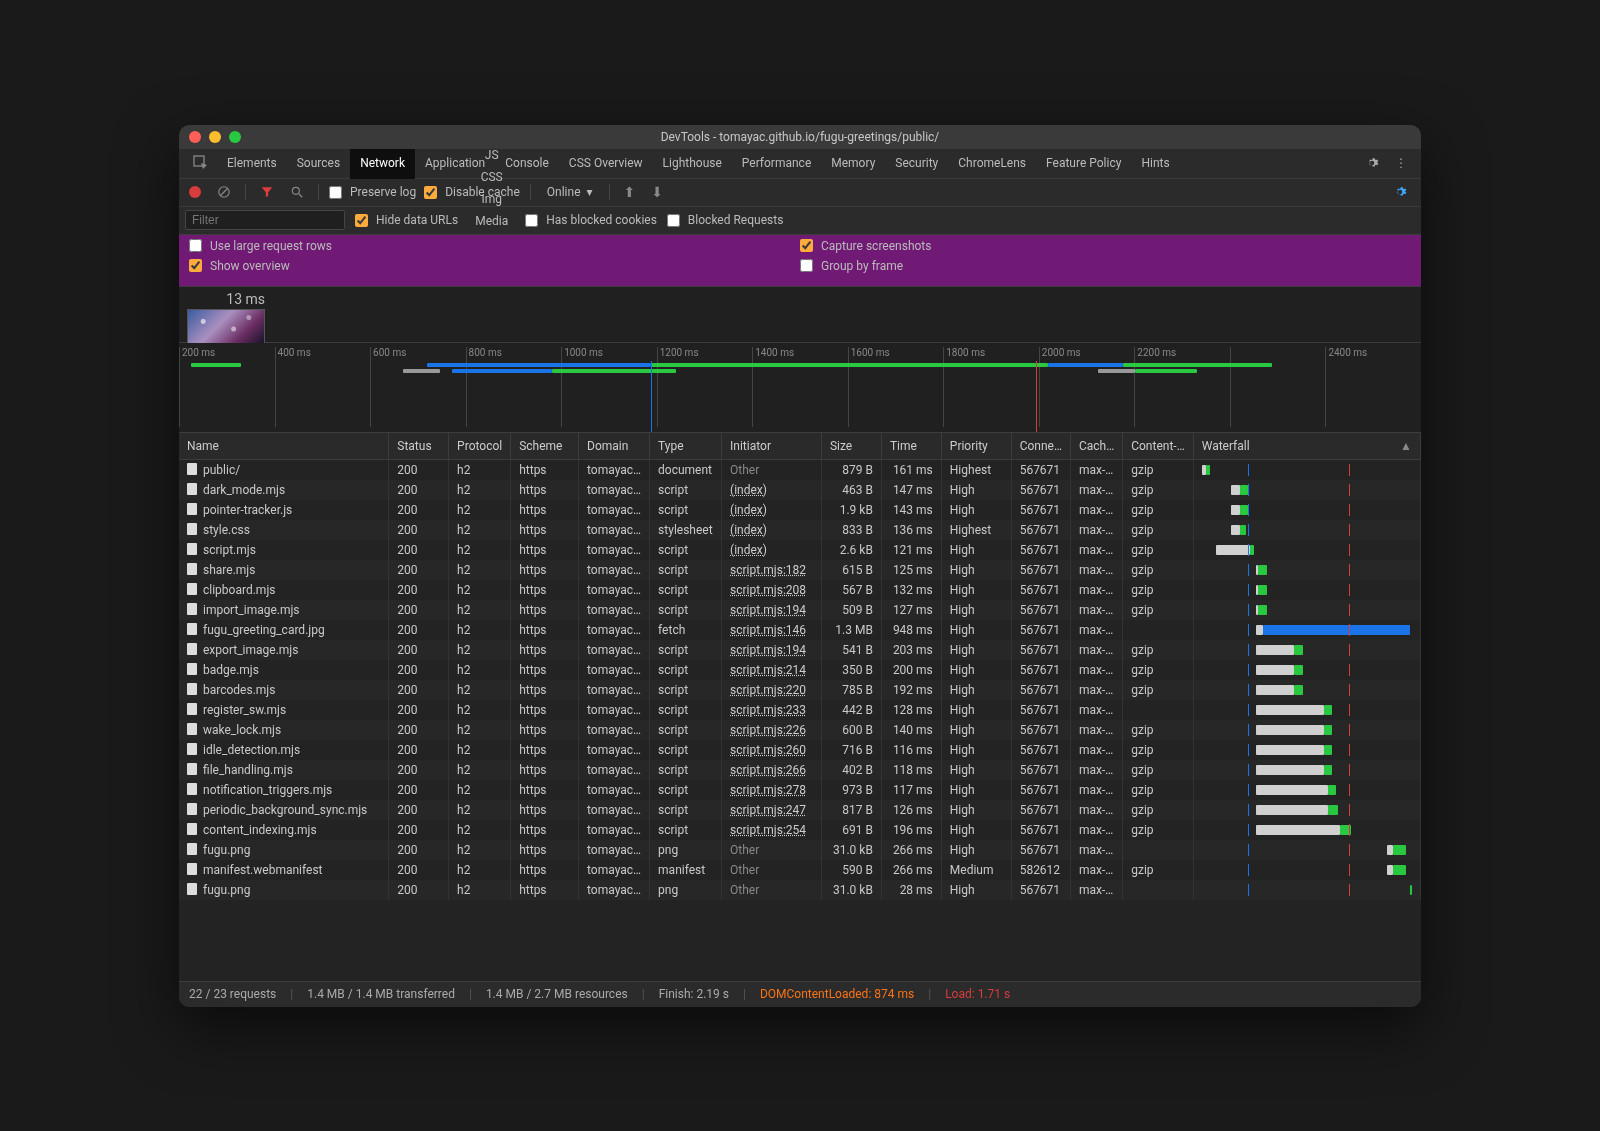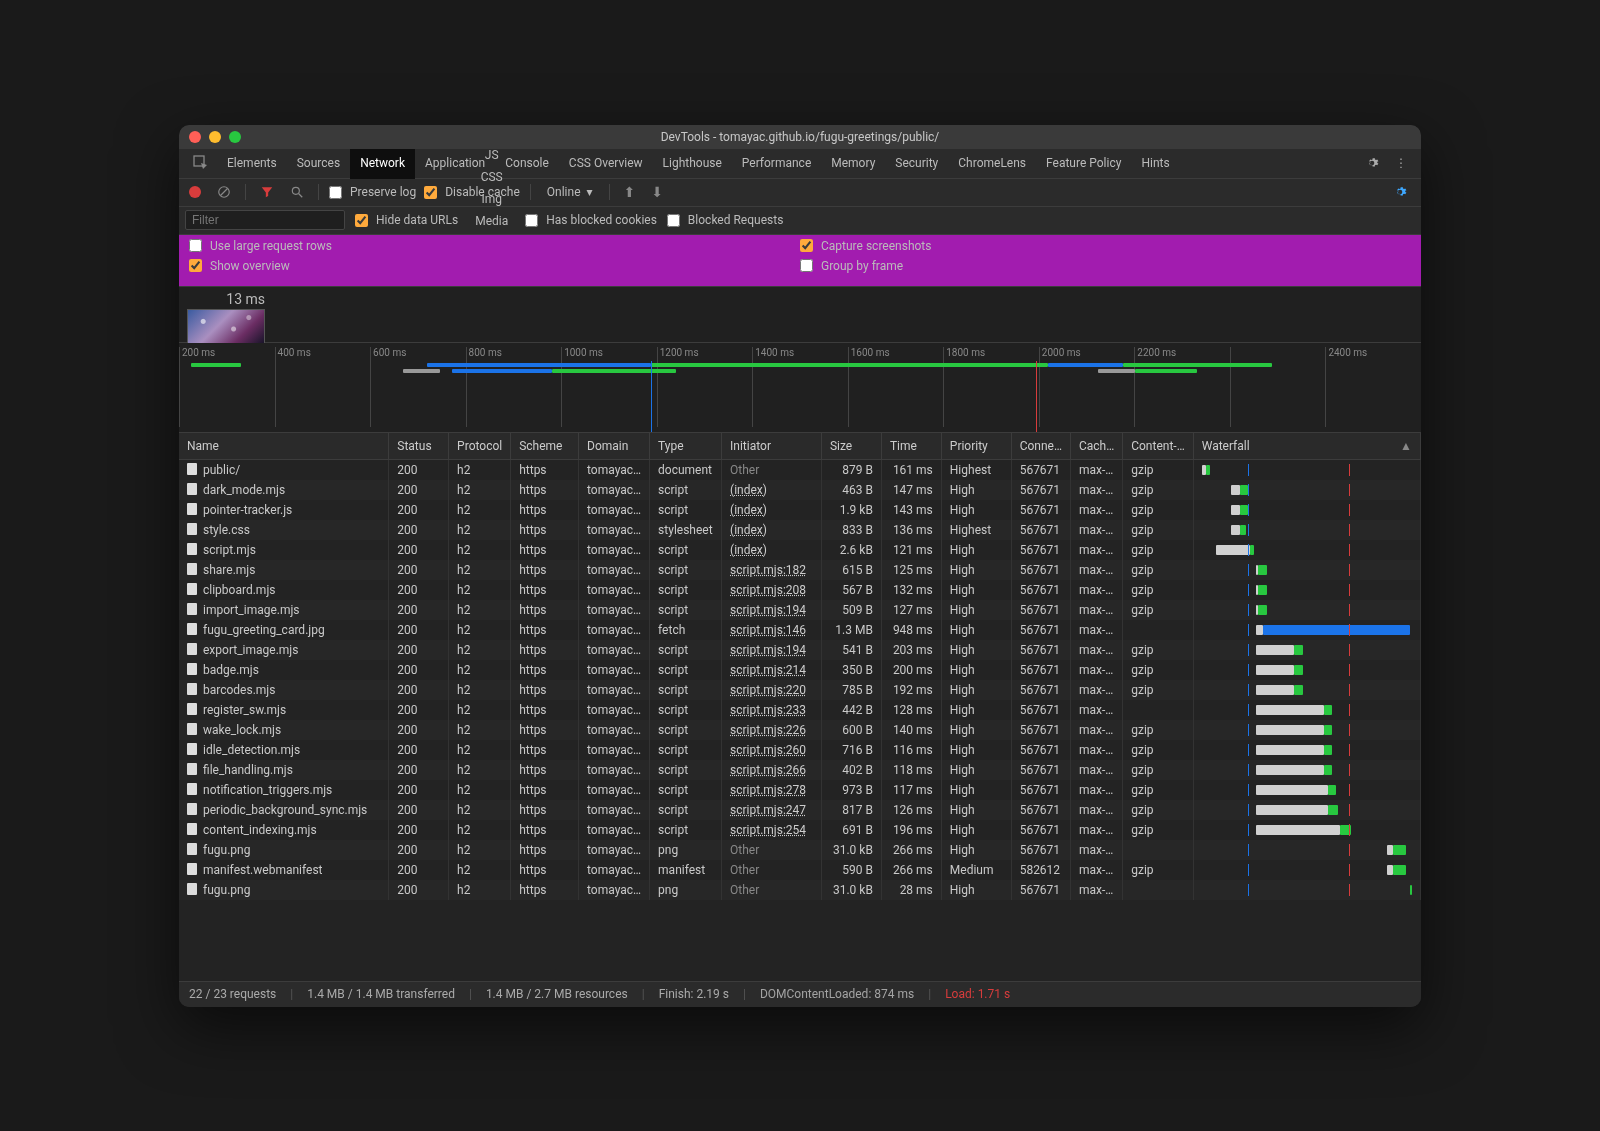--- a/index.html
+++ b/index.html
@@ -95,21 +95,21 @@
   .type-pill {
     padding:1px 8px;
     border-radius:10px;
     background:#555;
     color:#eee;
     font-size:11px;
   }
   .type-link { color:#bbb; font-size:12px; cursor:pointer;}
   .toolbar3 {
     display:flex;
-    background:#a21caf;
+    background:#701a75;
     border-bottom:1px solid #3c3c3c;
     height: 52px;
     padding: 4px 10px;
     justify-content: flex-end;
   }
   .tb3-col { display:flex; flex-direction:column; gap:6px; width:50%;}
   .screenshots-strip {
     background:#202020;
     border-bottom:1px solid #3c3c3c;
     padding: 4px 8px 6px;
@@ -187,21 +187,21 @@
     background:#2b2b2b;
     border-top:1px solid #3c3c3c;
     display:flex;
     align-items:center;
     gap:14px;
     padding:0 10px;
     font-size:12px;
     color:#aaa;
   }
   .status-sep { color:#555;}
-  .dcl { color:#a3a3a3;}
+  .dcl { color:#f97316;}
   .load { color:#d83c3c;}
   .gear-blue { color:#3ea8ff;}
   svg { display:block;}
   .th-sort { float:right; color:#888; margin-left:4px;}
 </style>
 </head>
 <body>
 
 <div class="window">
 

